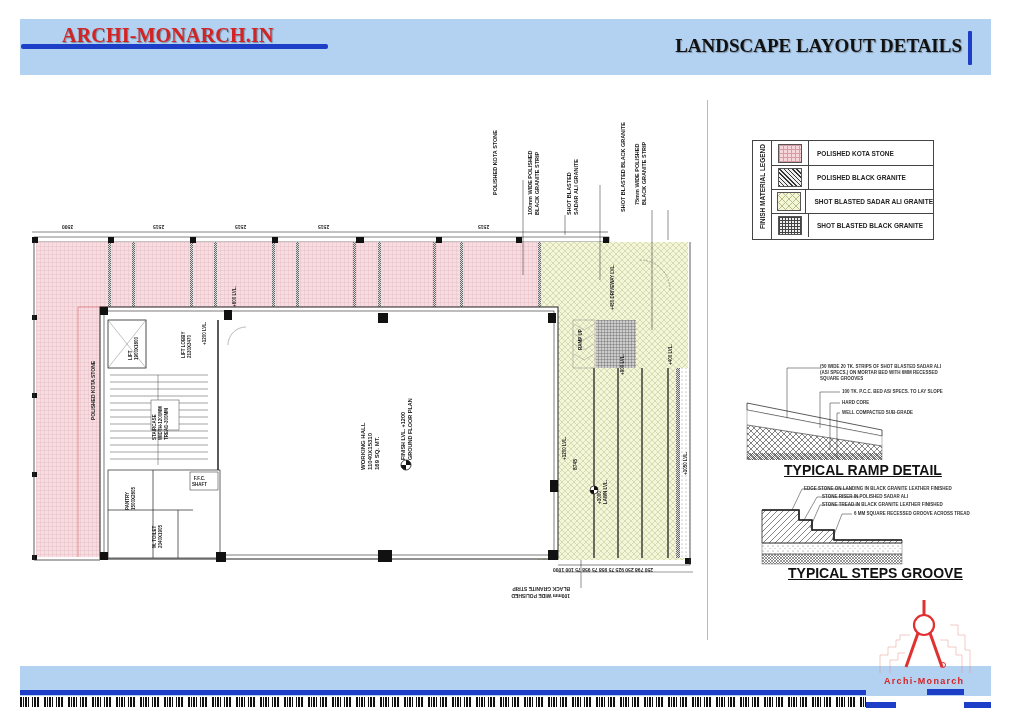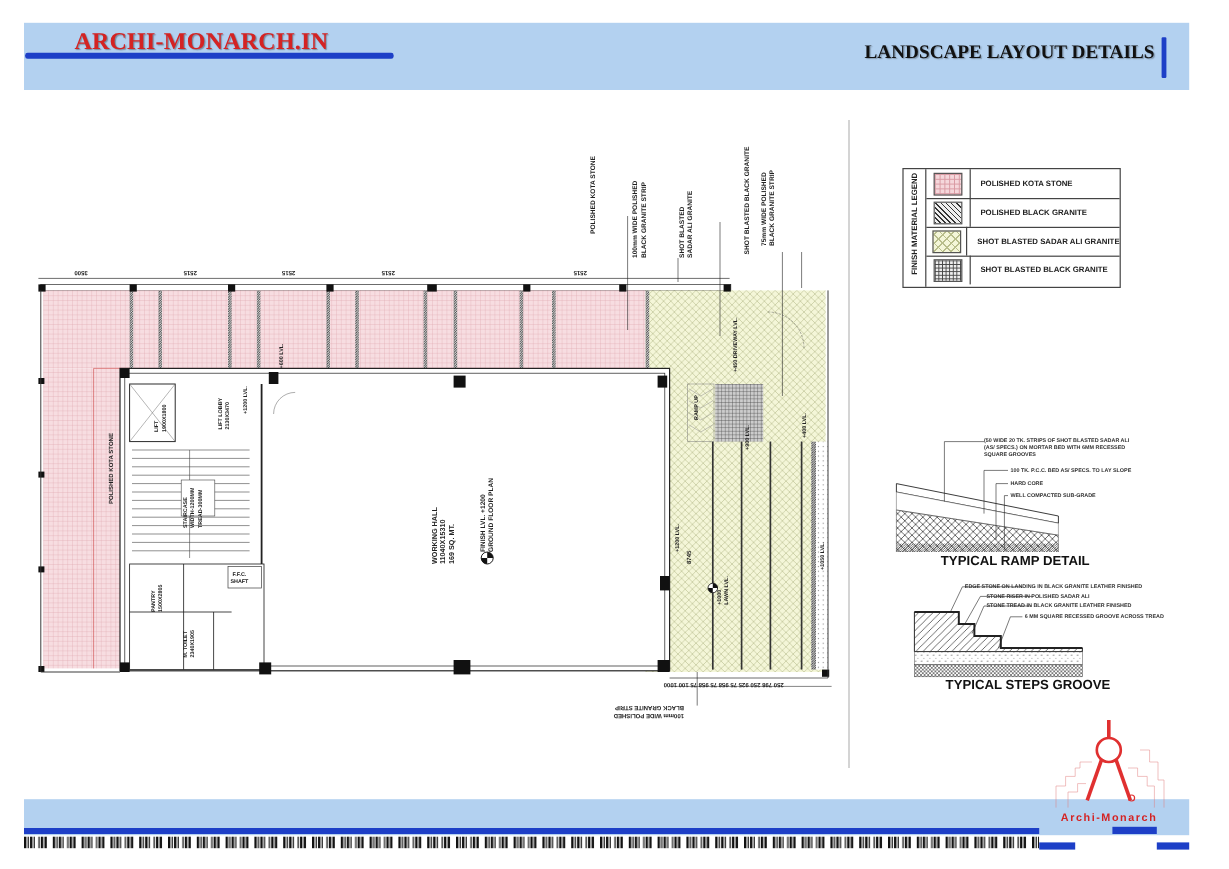--- a/index.html
+++ b/index.html
@@ -1,21 +1,21 @@
 <!DOCTYPE html>
 <html><head>
 <meta charset="utf-8">
 <style>
   html,body{margin:0;padding:0;background:#ffffff;}
   body{width:1024px;height:724px;position:relative;overflow:hidden;font-family:"Liberation Sans",sans-serif;}
   .abs{position:absolute;}
   .header-band{left:20px;top:19px;width:971px;height:56px;background:#b3d1f0;}
   .brand{left:62px;top:24px;font-family:"Liberation Serif",serif;font-weight:bold;font-size:20px;color:#d42323;letter-spacing:0.2px;text-shadow:1px 1px 1px rgba(0,0,0,0.35);white-space:nowrap;}
   .brand-underline{left:21px;top:44px;width:307px;height:5px;background:#1d3fc7;border-radius:2px;}
-  .page-title{right:62px;top:35px;font-family:"Liberation Serif",serif;font-weight:bold;font-size:16px;color:#111;text-shadow:1px 1px 1px rgba(0,0,0,0.3);white-space:nowrap;}
+  .page-title{right:62px;top:35px;font-family:"Liberation Serif",serif;font-weight:bold;font-size:19px;color:#111;text-shadow:1px 1px 1px rgba(0,0,0,0.3);white-space:nowrap;}
   .title-bar{left:968px;top:31px;width:4px;height:34px;background:#1d3fc7;border-radius:1px;}
   .divider-v{left:707px;top:100px;width:1px;height:540px;background:#b8b8b8;}
   .footer-band{left:20px;top:666px;width:971px;height:30px;background:#b3d1f0;}
   .footer-line{left:20px;top:690px;width:846px;height:5px;background:#1d3fc7;}
   .barcode{left:20px;top:697px;width:846px;height:10px;}
   .logo-text{left:884px;top:676px;font-size:9px;font-weight:bold;color:#d42323;letter-spacing:1.3px;white-space:nowrap;}
   .logo-blue1{left:866px;top:702px;width:30px;height:6px;background:#1d3fc7;}
   .logo-blue2{left:927px;top:689px;width:37px;height:6px;background:#1d3fc7;}
   .logo-blue3{left:964px;top:702px;width:27px;height:6px;background:#1d3fc7;}
   .legend{left:752px;top:140px;width:180px;height:98px;border:1px solid #444;background:#fff;}
@@ -23,21 +23,21 @@
   .legend-side span{position:absolute;left:-38px;top:42px;width:95px;transform:rotate(-90deg);font-size:6.5px;font-weight:bold;text-align:center;color:#222;white-space:nowrap;}
   .legend-row{position:absolute;left:19px;width:161px;height:24px;border-bottom:1px solid #444;display:flex;align-items:center;}
   .legend-row:last-child{border-bottom:none;}
   .swatch-cell{width:36px;height:24px;border-right:1px solid #444;display:flex;align-items:center;justify-content:center;}
   .swatch{width:22px;height:17px;border:1px solid #555;}
   .legend-label{font-size:6.5px;font-weight:bold;color:#222;padding-left:8px;white-space:nowrap;}
   .pat-kota{background-color:#f5d7db;background-image:linear-gradient(#d99aa3 1px,transparent 1px),linear-gradient(90deg,#d99aa3 1px,transparent 1px);background-size:4px 4px;}
   .pat-black{background:repeating-linear-gradient(45deg,#333 0 1px,#eee 1px 3px);}
   .pat-sadar{background-color:#f4f6d8;background-image:repeating-linear-gradient(45deg,#b8bd8a 0 1px,transparent 1px 5px),repeating-linear-gradient(-45deg,#b8bd8a 0 1px,transparent 1px 5px);}
   .pat-sbblack{background-color:#eee;background-image:linear-gradient(#444 1px,transparent 1px),linear-gradient(90deg,#444 1px,transparent 1px);background-size:3px 3px;}
-  .detail-title{font-size:11px;font-weight:bold;color:#111;white-space:nowrap;}
+  .detail-title{font-size:14px;font-weight:bold;color:#111;text-decoration:underline;white-space:nowrap;}
   .note{font-size:4.5px;font-weight:bold;color:#333;white-space:nowrap;line-height:6px;}
   .plan-label{font-size:5.5px;font-weight:bold;color:#222;white-space:nowrap;}
   .vtext{transform-origin:left top;transform:rotate(-90deg);}
 </style>
 </head>
 <body>
 
 <div class="abs header-band"></div>
 <div class="abs brand">ARCHI-MONARCH.IN</div>
 <div class="abs brand-underline"></div>

